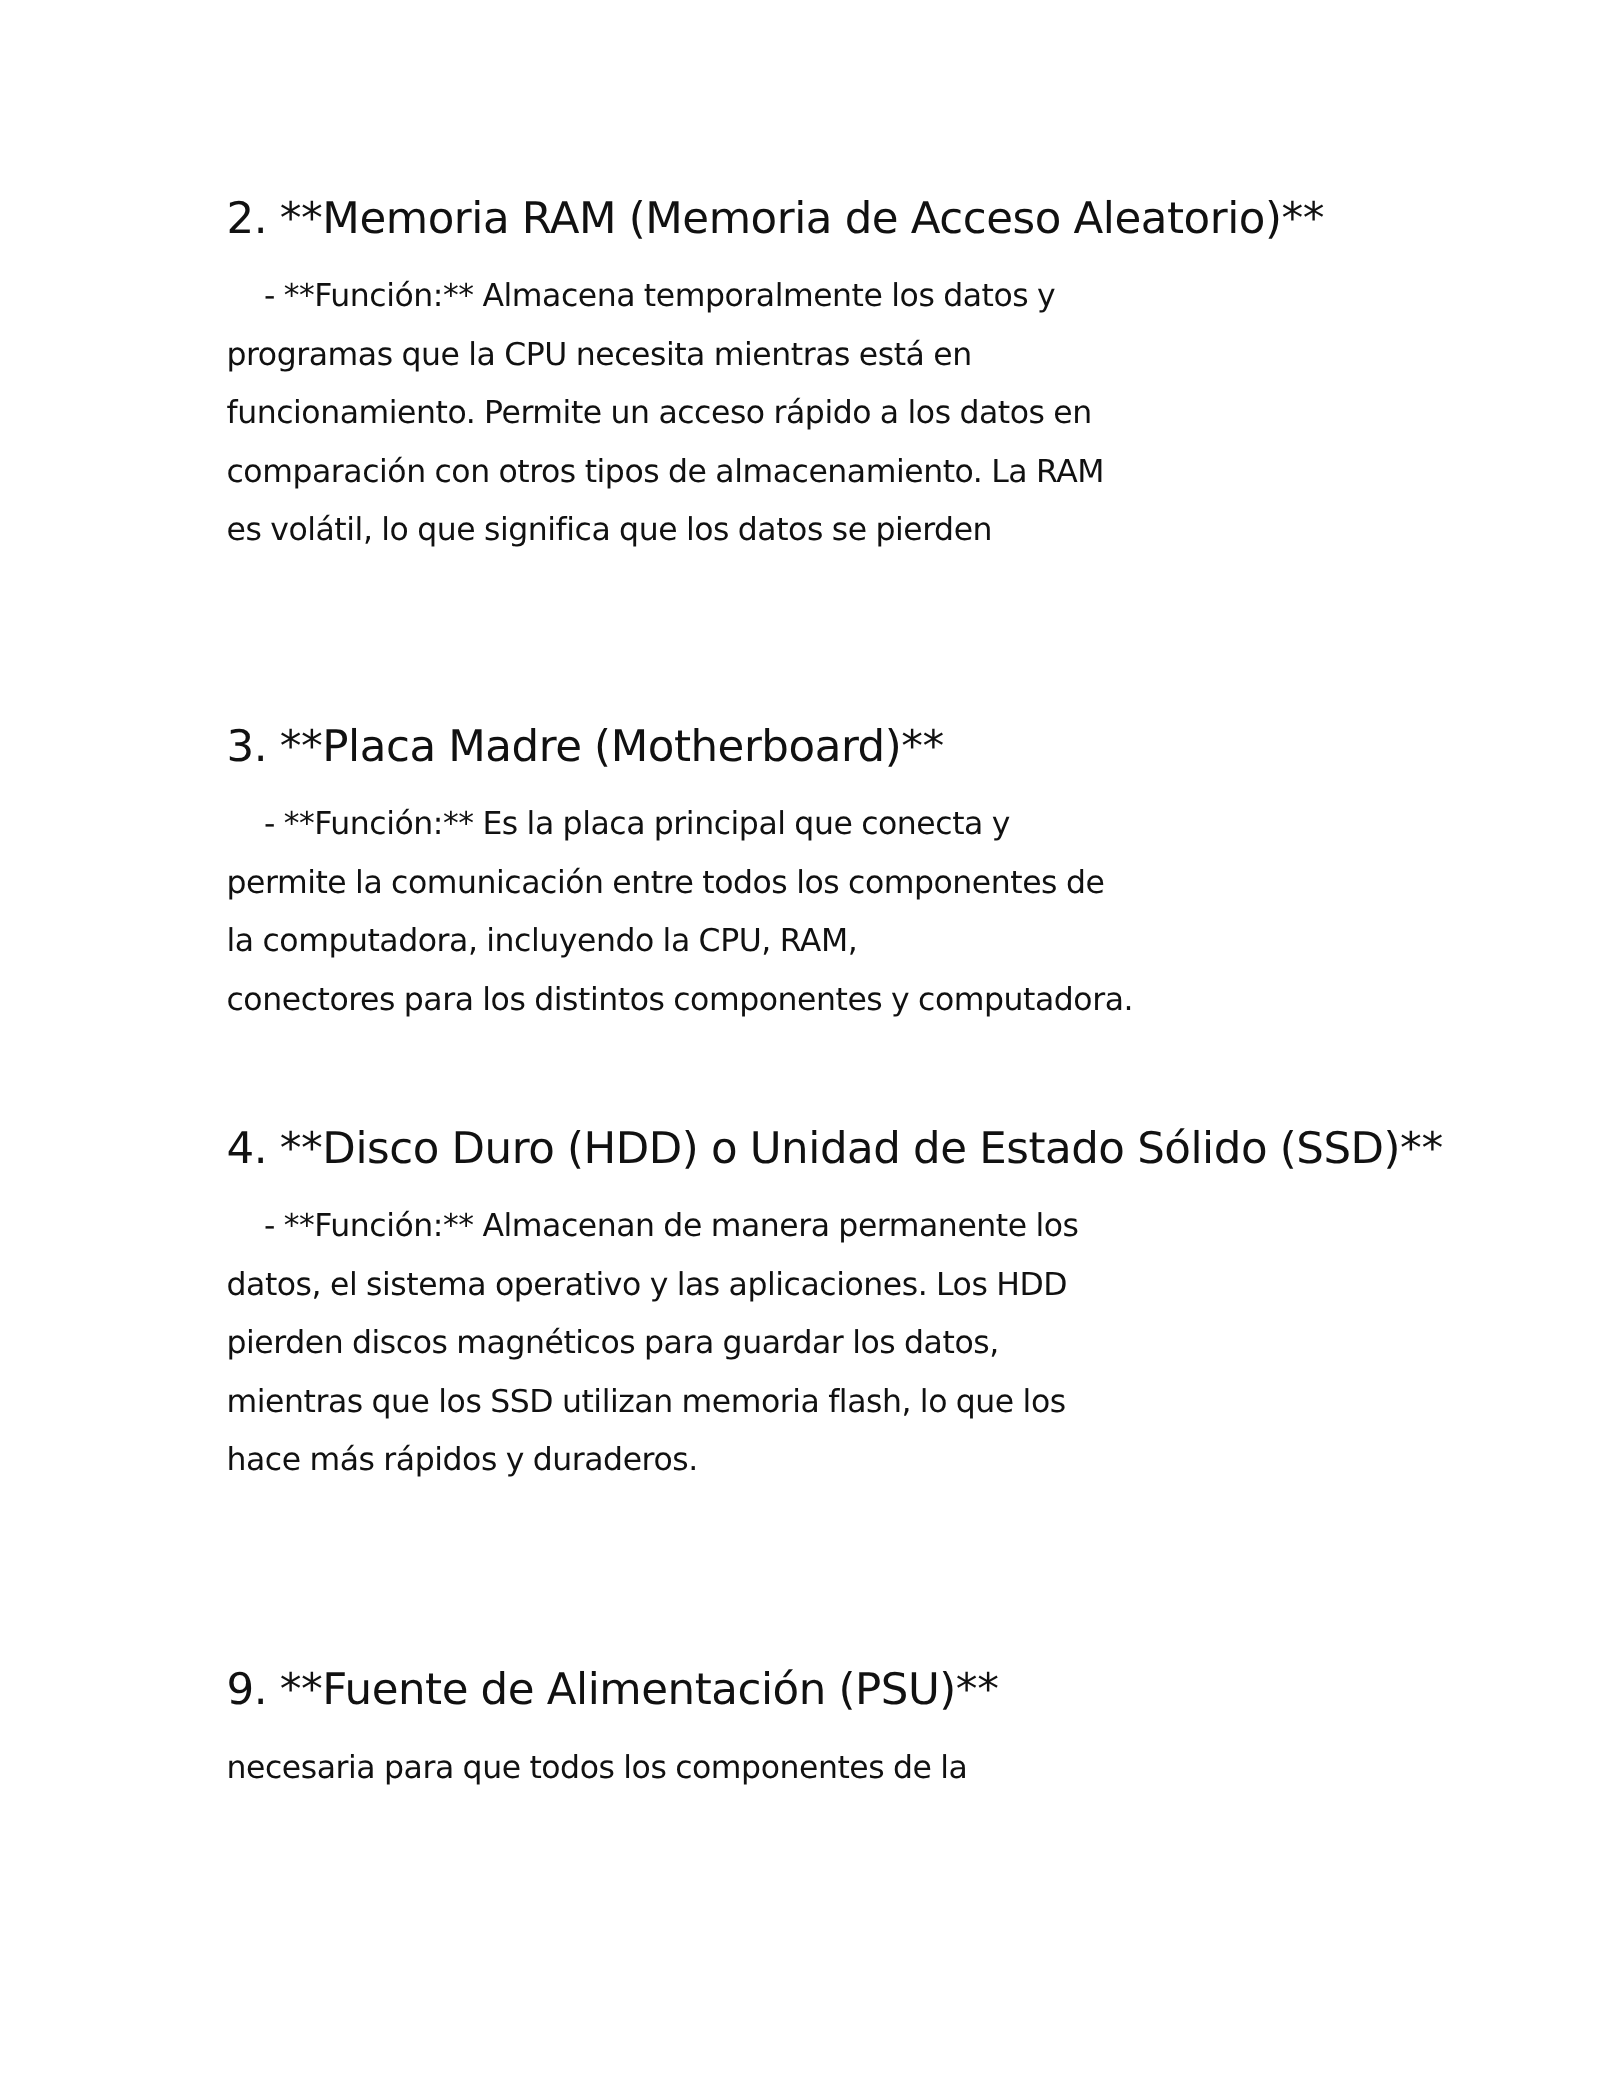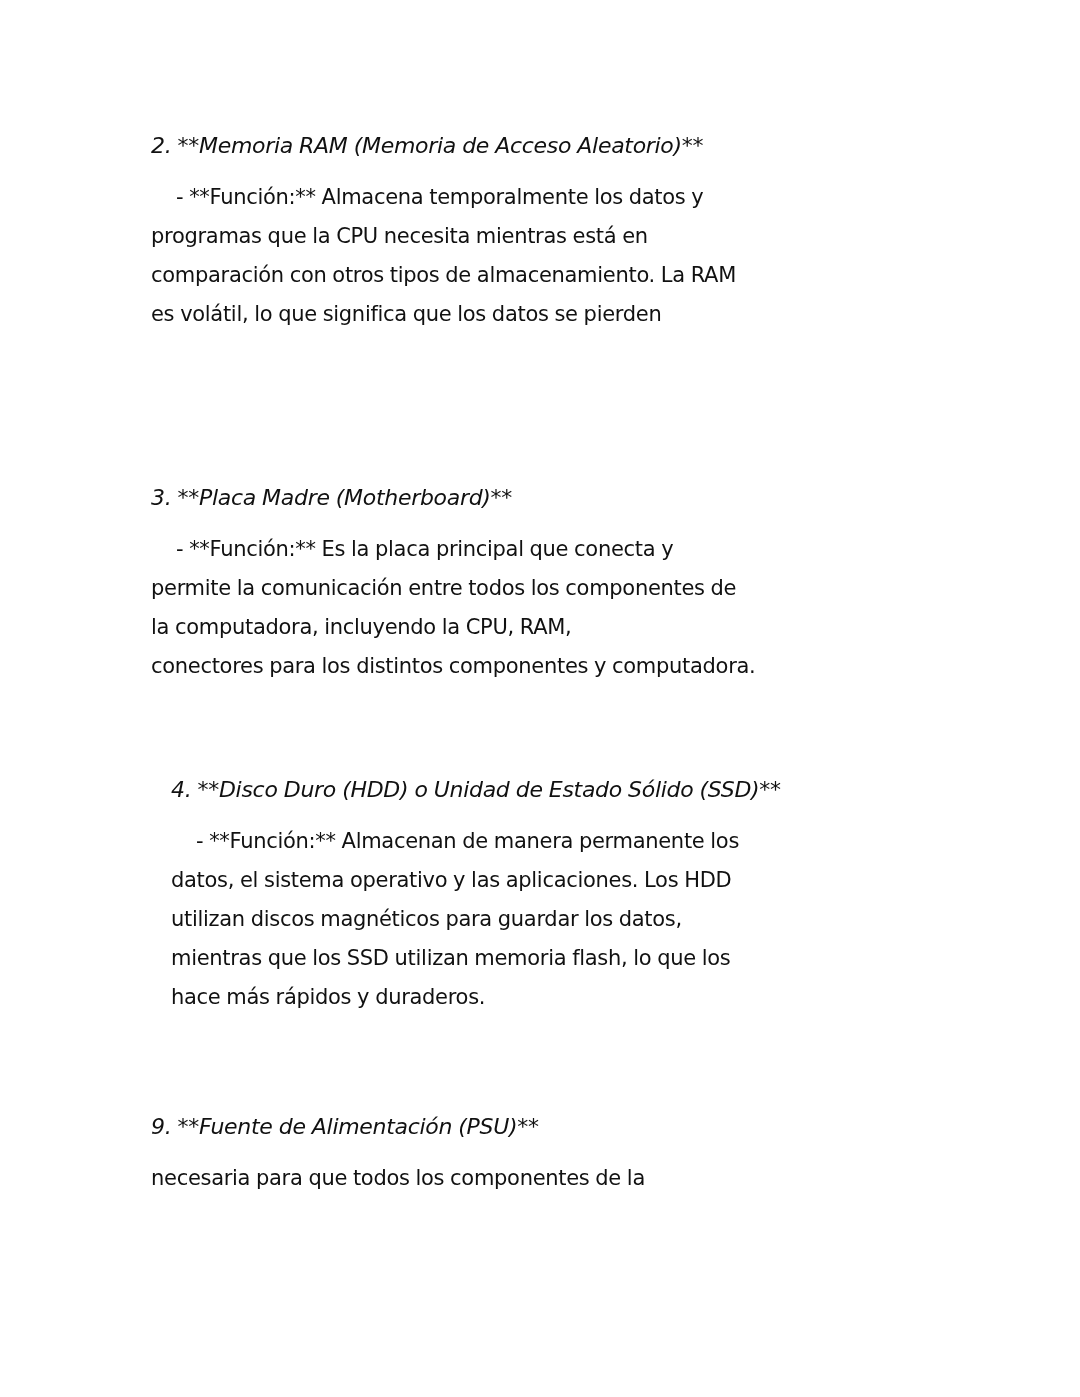--- a/index.html
+++ b/index.html
@@ -20,26 +20,25 @@
     left: 151px;
     top: 0;
     width: 800px;
   }
   .section {
     position: absolute;
     left: 0;
     width: 800px;
   }
   .title {
-    font-size: 22px;
+    font-size: 29px;
     line-height: 39px;
     white-space: nowrap;
     letter-spacing: -0.3px;
     word-spacing: -0.5px;
-    font-style: italic;
   }
   .body-line {
     font-size: 21px;
     line-height: 39px;
     white-space: nowrap;
     letter-spacing: -0.3px;
     word-spacing: -0.5px;
   }
   .indent {
     padding-left: 25px;
@@ -51,41 +50,42 @@
 </head>
 <body>
 
 <div class="page">
 
   <div class="section" style="top:126px;">
     <div class="title">2. **Memoria RAM (Memoria de Acceso Aleatorio)**</div>
     <div class="body">
       <div class="body-line indent">- **Función:** Almacena temporalmente los datos y</div>
       <div class="body-line">programas que la CPU necesita mientras está en</div>
+      <div class="body-line">funcionamiento. Permite un acceso rápido a los datos en</div>
       <div class="body-line">comparación con otros tipos de almacenamiento. La RAM</div>
       <div class="body-line">es volátil, lo que significa que los datos se pierden</div>
     </div>
   </div>
 
   <div class="section" style="top:478px;">
     <div class="title">3. **Placa Madre (Motherboard)**</div>
     <div class="body">
       <div class="body-line indent">- **Función:** Es la placa principal que conecta y</div>
       <div class="body-line">permite la comunicación entre todos los componentes de</div>
       <div class="body-line">la computadora, incluyendo la CPU, RAM,</div>
       <div class="body-line">conectores para los distintos componentes y computadora.</div>
     </div>
   </div>
 
-  <div class="section" style="top:770px;margin-left:20px;">
+  <div class="section" style="top:746px;">
     <div class="title">4. **Disco Duro (HDD) o Unidad de Estado Sólido (SSD)**</div>
     <div class="body">
       <div class="body-line indent">- **Función:** Almacenan de manera permanente los</div>
       <div class="body-line">datos, el sistema operativo y las aplicaciones. Los HDD</div>
-      <div class="body-line">utilizan discos magnéticos para guardar los datos,</div>
+      <div class="body-line">pierden discos magnéticos para guardar los datos,</div>
       <div class="body-line">mientras que los SSD utilizan memoria flash, lo que los</div>
       <div class="body-line">hace más rápidos y duraderos.</div>
     </div>
   </div>
 
   <div class="section" style="top:1107px;">
     <div class="title">9. **Fuente de Alimentación (PSU)**</div>
     <div class="body">
       <div class="body-line">necesaria para que todos los componentes de la</div>
     </div>

